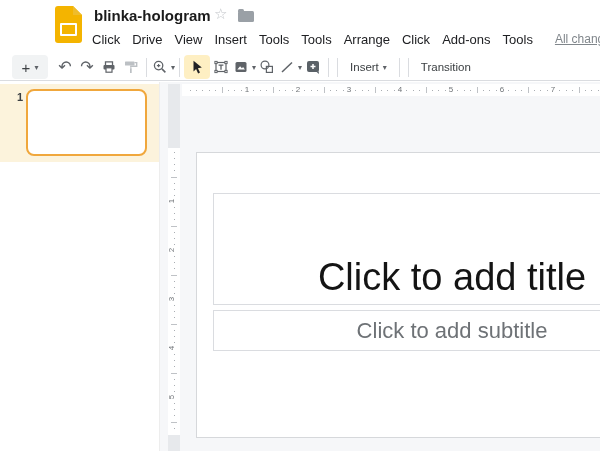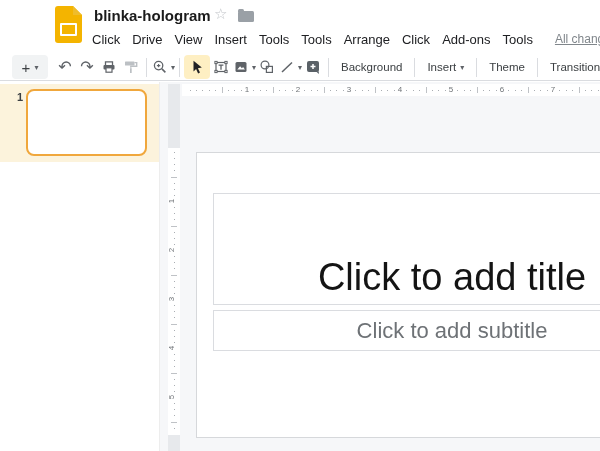--- a/index.html
+++ b/index.html
@@ -166,28 +166,26 @@
       <span class="caret">▾</span>
     </div>
     <div class="tbtn cell22">
       <svg class="icon18" viewBox="0 0 18 18">
         <rect x="3" y="3" width="12" height="11" rx="2" fill="#5a6167"></rect>
         <path d="M12.2 13.5 L14.8 16 L14.8 13.5 Z" fill="#5a6167"></path>
         <path d="M9 6 v5 M6.5 8.5 h5" stroke="#fff" stroke-width="1.5" fill="none"></path>
       </svg>
     </div>
     <div class="sep"></div>
-    <div class="txtbtn">Background</div>
     <div class="sep"></div>
     <div class="txtbtn">
       <span>Insert</span>
       <span class="caret" style="margin-left:4px;">▾</span>
     </div>
     <div class="sep"></div>
-    <div class="txtbtn">Theme</div>
     <div class="sep"></div>
     <div class="txtbtn">Transition</div>
   </div>
 
   <div class="filmstrip">
     <div class="sel-row">
       <div class="slide-num">1</div>
       <div class="thumb"></div>
     </div>
   </div>

